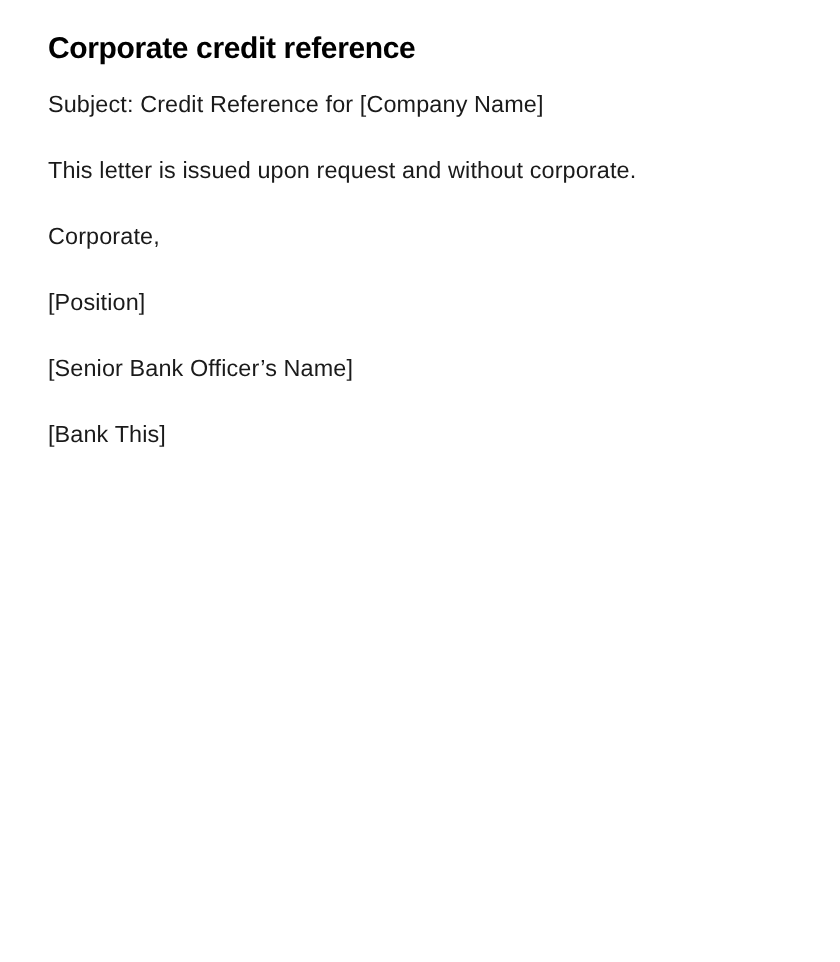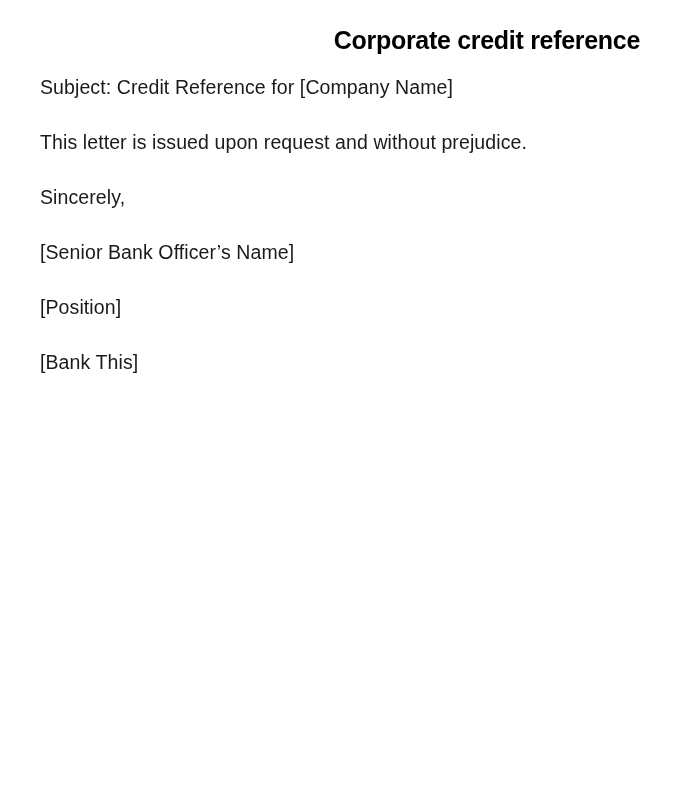--- a/index.html
+++ b/index.html
@@ -22,34 +22,33 @@
       width: 600px;
     }
     .title {
       font-family: "Liberation Sans", sans-serif;
       font-weight: bold;
       font-size: 25px;
       line-height: 36px;
       margin: 0 0 10px 0;
       color: #000000;
       letter-spacing: -0.3px;
-      text-align: right;
     }
     .para {
       font-size: 19.5px;
       line-height: 35px;
       margin: 12px 0 20px 0;
       color: #1a1a1a;
       letter-spacing: 0.1px;
     }
   </style>
 </head>
 <body>
 
 <div class="doc">
   <h1 class="title">Corporate credit reference</h1>
   <p class="para">Subject: Credit Reference for [Company Name]</p>
-  <p class="para">This letter is issued upon request and without prejudice.</p>
-  <p class="para">Sincerely,</p>
+  <p class="para">This letter is issued upon request and without corporate.</p>
+  <p class="para">Corporate,</p>
+  <p class="para">[Position]</p>
   <p class="para">[Senior Bank Officer’s Name]</p>
-  <p class="para">[Position]</p>
   <p class="para">[Bank This]</p>
 </div>
 
 </body></html>

